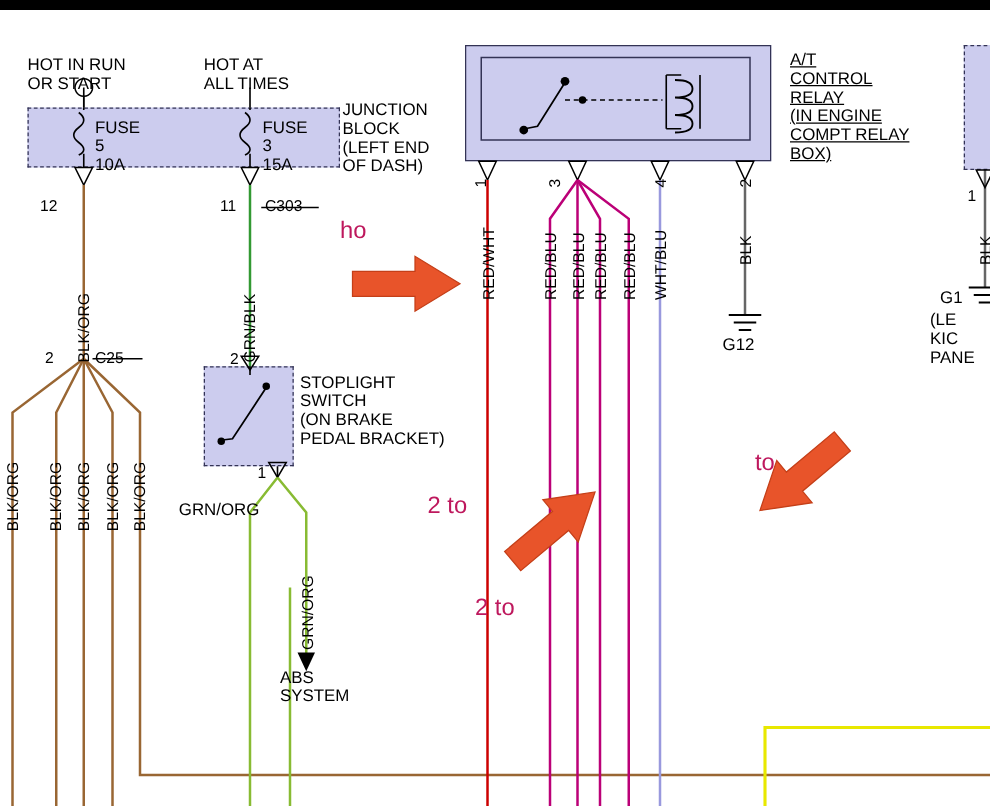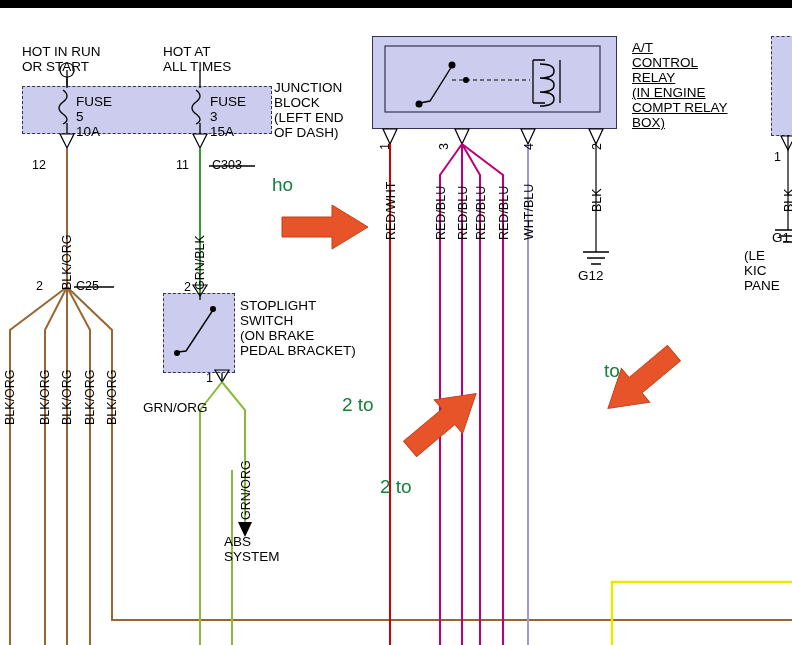--- a/index.html
+++ b/index.html
@@ -57,21 +57,21 @@
   svg.layer {
     position: absolute;
     left: 0; top: 0;
     width: 792px;
     height: 645px;
     pointer-events: none;
   }
   .arrowlbl {
     position: absolute;
     font-size: 19px;
-    color: #15803d;
+    color: #be185d;
     white-space: pre;
   }
 </style>
 </head>
 <body>
 
 <div id="canvas">
 
   <div id="topbar"></div>
 
@@ -242,21 +242,21 @@
   <div class="vlbl" style="left:456px; top:240px;">RED/BLU</div>
   <div class="vlbl" style="left:474px; top:240px;">RED/BLU</div>
   <div class="vlbl" style="left:497px; top:240px;">RED/BLU</div>
   <div class="vlbl" style="left:522px; top:240px;">WHT/BLU</div>
   <div class="vlbl" style="left:590px; top:212px;">BLK</div>
 
   <div class="lbl" style="left:578px; top:268px;">G12</div>
 
   <div class="vlbl" style="left:782px; top:212px;">BLK</div>
   <div class="num" style="left:774px; top:150px;">1</div>
-  <div class="lbl" style="left:772px; top:230px;">G1</div>
+  <div class="lbl" style="left:752px; top:230px;">G1</div>
   <div class="lbl" style="left:744px; top:248px;">(LE
 KIC
 PANE</div>
 
   <div class="arrowlbl" style="left:272px; top:174px;">ho</div>
   <div class="arrowlbl" style="left:342px; top:394px;">2 to</div>
   <div class="arrowlbl" style="left:380px; top:476px;">2 to</div>
   <div class="arrowlbl" style="left:604px; top:360px;">to</div>
 
 </div>

